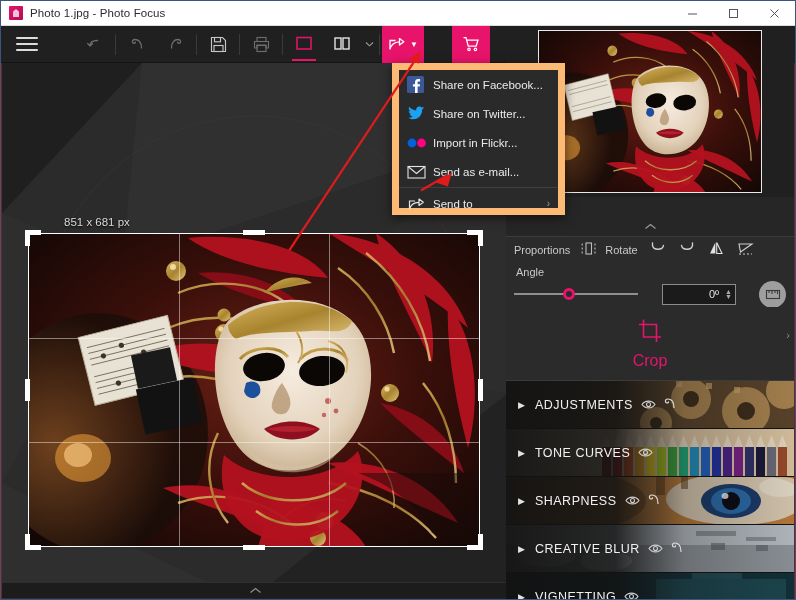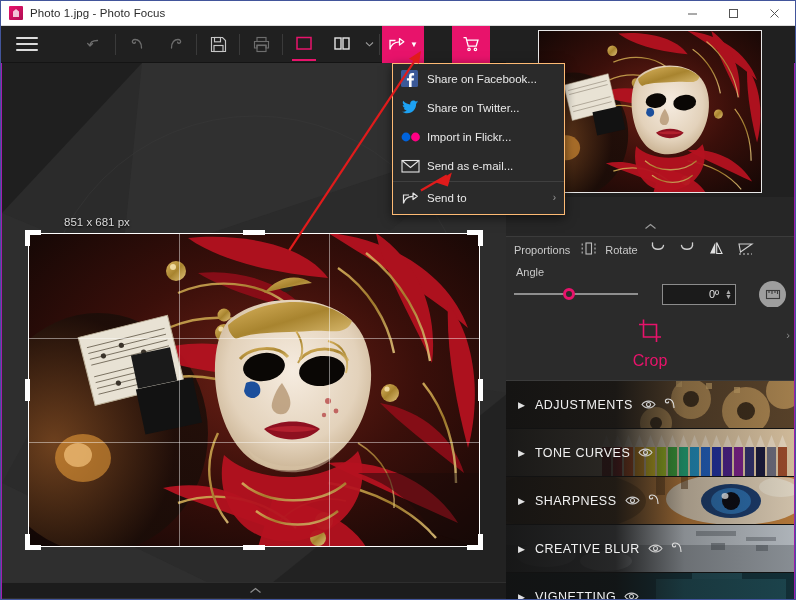--- a/index.html
+++ b/index.html
@@ -6,21 +6,21 @@
   html,body { width:796px; height:600px; overflow:hidden; }
   body {
     font-family: "Liberation Sans", sans-serif;
     background:#1e1e1e;
     color:#e6e6e6;
     -webkit-font-smoothing:antialiased;
   }
   .app {
     position:relative; width:796px; height:600px;
     border:1px solid #2a6496cc;
-    background:#a21caf;
+    background:#7f1d1d;
     overflow:hidden;
   }
 
   
   .titlebar {
     position:absolute; top:0; left:0; width:794px; height:25px;
     background:#ffffff; display:flex; align-items:center;
     border-bottom:1px solid #dcdcdc;
   }
   .title-logo {
@@ -184,21 +184,21 @@
   .acc-shade{ position:absolute; inset:0; background:linear-gradient(90deg,rgba(18,18,18,.96) 0%,rgba(18,18,18,.88) 38%,rgba(18,18,18,.28) 62%,rgba(18,18,18,.05) 100%); }
   .acc-row{ position:relative; display:flex; align-items:center; padding-left:12px; z-index:2; }
   .acc-arrow{ color:#e2e2e2; font-size:9px; margin-right:10px; }
   .acc-title{ font-size:12.5px; letter-spacing:.5px; color:#f0f0f0; }
   .acc-eye{ margin-left:8px; color:#cfcfcf; }
   .acc-reset{ margin-left:7px; color:#dcdcdc; }
 
   
   .menu{
     position:absolute; left:391px; top:62px; width:173px; height:152px;
-    background:#2a2a2a; border:1px solid #fdba74; z-index:40;
+    background:#2a2a2a; border:7px solid #fdba74; z-index:40;
     box-shadow:0 3px 10px rgba(0,0,0,.55);
   }
   .menu-item{
     height:29px; display:flex; align-items:center; padding-left:8px;
     font-size:11.5px; color:#e9e9e9; position:relative;
   }
   .menu-item .mi-ico{ width:26px; display:flex; align-items:center; }
   .menu-sep{ height:1px; background:#3f3f3f; margin:1px 0; }
   .submenu-chev{ position:absolute; right:8px; color:#9b9b9b; font-size:10px; }
 

